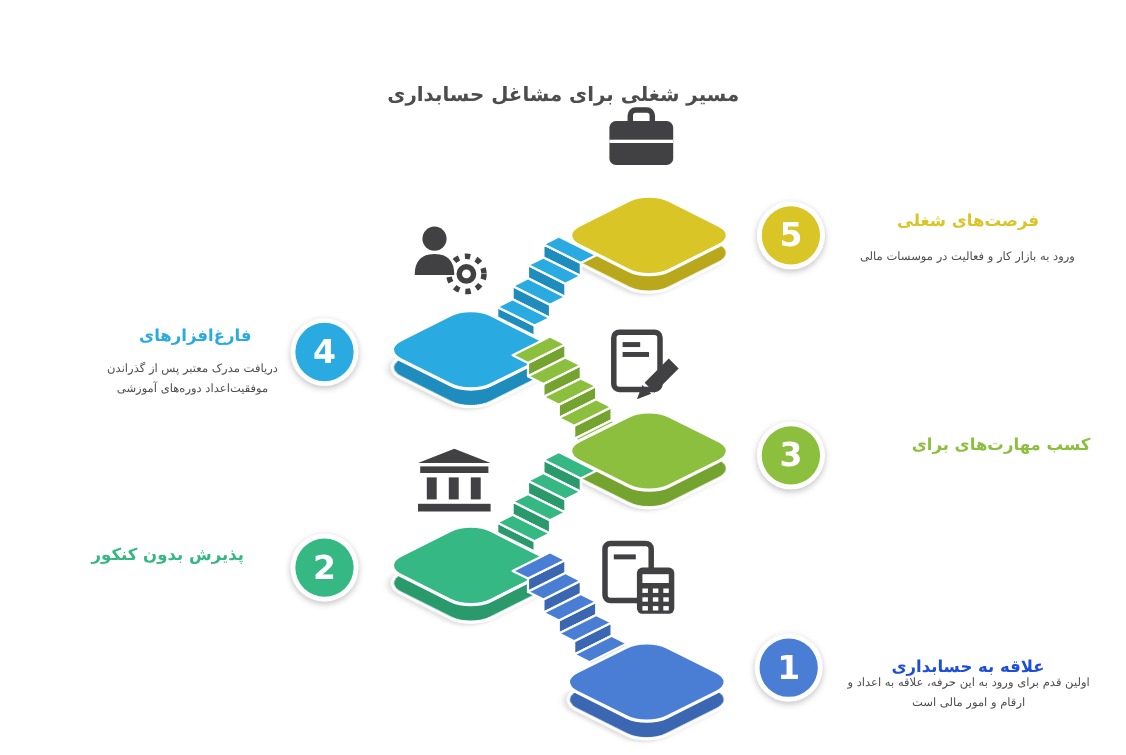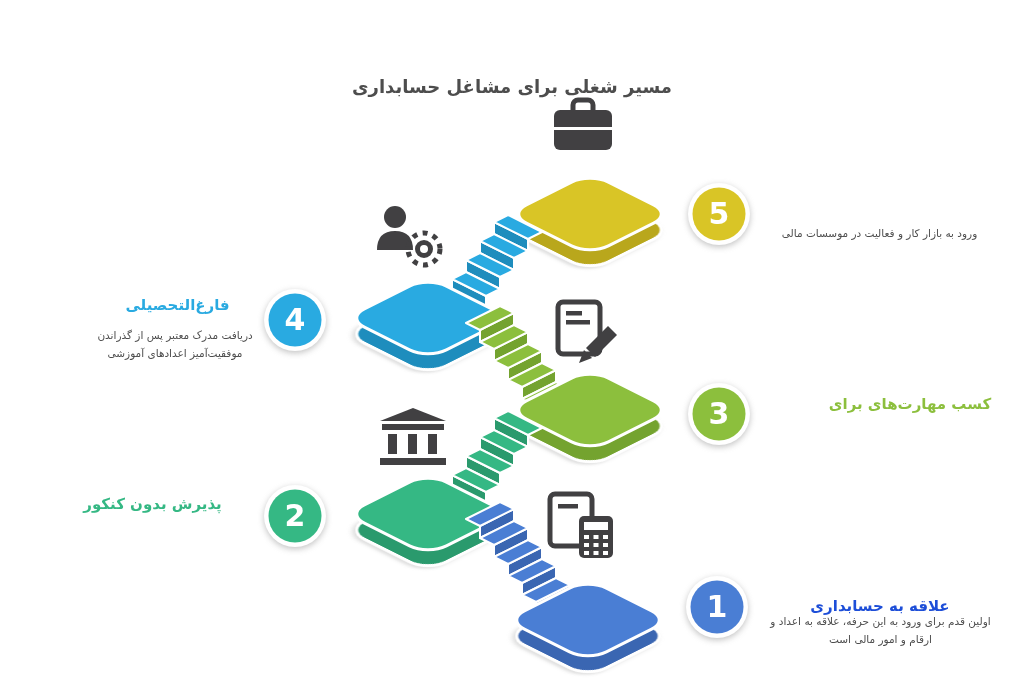--- a/index.html
+++ b/index.html
@@ -193,18 +193,19 @@
 
   <div class="txt title">مسیر شغلی برای مشاغل حسابداری</div>
 
   <div class="txt step-label" style="left: 775px; top: 596px; width: 210px; color: #1d4ed8;">علاقه به حسابداری</div>
   <div class="txt step-label" style="left: 60px; top: 494px; width: 185px; color: rgb(53, 184, 132);">پذیرش بدون کنکور</div>
 
   <div class="txt step-desc" style="left:758px;top:612px;width:245px;">اولین قدم برای ورود به این حرفه، علاقه به اعداد و ارقام و امور مالی است</div>
 
   <div class="txt step-label" style="left: 795px; top: 394px; width: 230px; color: rgb(140, 191, 61);">کسب مهارت‌های برای</div>
 
-  <div class="txt step-label" style="left: 85px; top: 295px; width: 185px; color: rgb(41, 170, 225);">فارغ‌التحصیلی</div>
-  <div class="txt step-desc" style="left:75px;top:326px;width:200px;">دریافت مدرک معتبر پس از گذراندن موفقیت‌آمیز اعداد‌های آموزشی</div>
-
+  <div class="txt step-label" style="left: 85px; top: 295px; width: 185px; color: rgb(41, 170, 225);">فارغ‌افزارهای</div>
+  <div class="txt step-desc" style="left:75px;top:326px;width:200px;">دریافت مدرک معتبر پس از گذراندن موفقیت‌اعداد دوره‌های آموزشی</div>
+
+  <div class="txt step-label" style="left: 775px; top: 190px; width: 210px; color: rgb(217, 197, 38);">فرصت‌های شغلی</div>
   <div class="txt step-desc" style="left:752px;top:224px;width:255px;">ورود به بازار کار و فعالیت در موسسات مالی</div>
 
 </div>
 
 </body></html>

